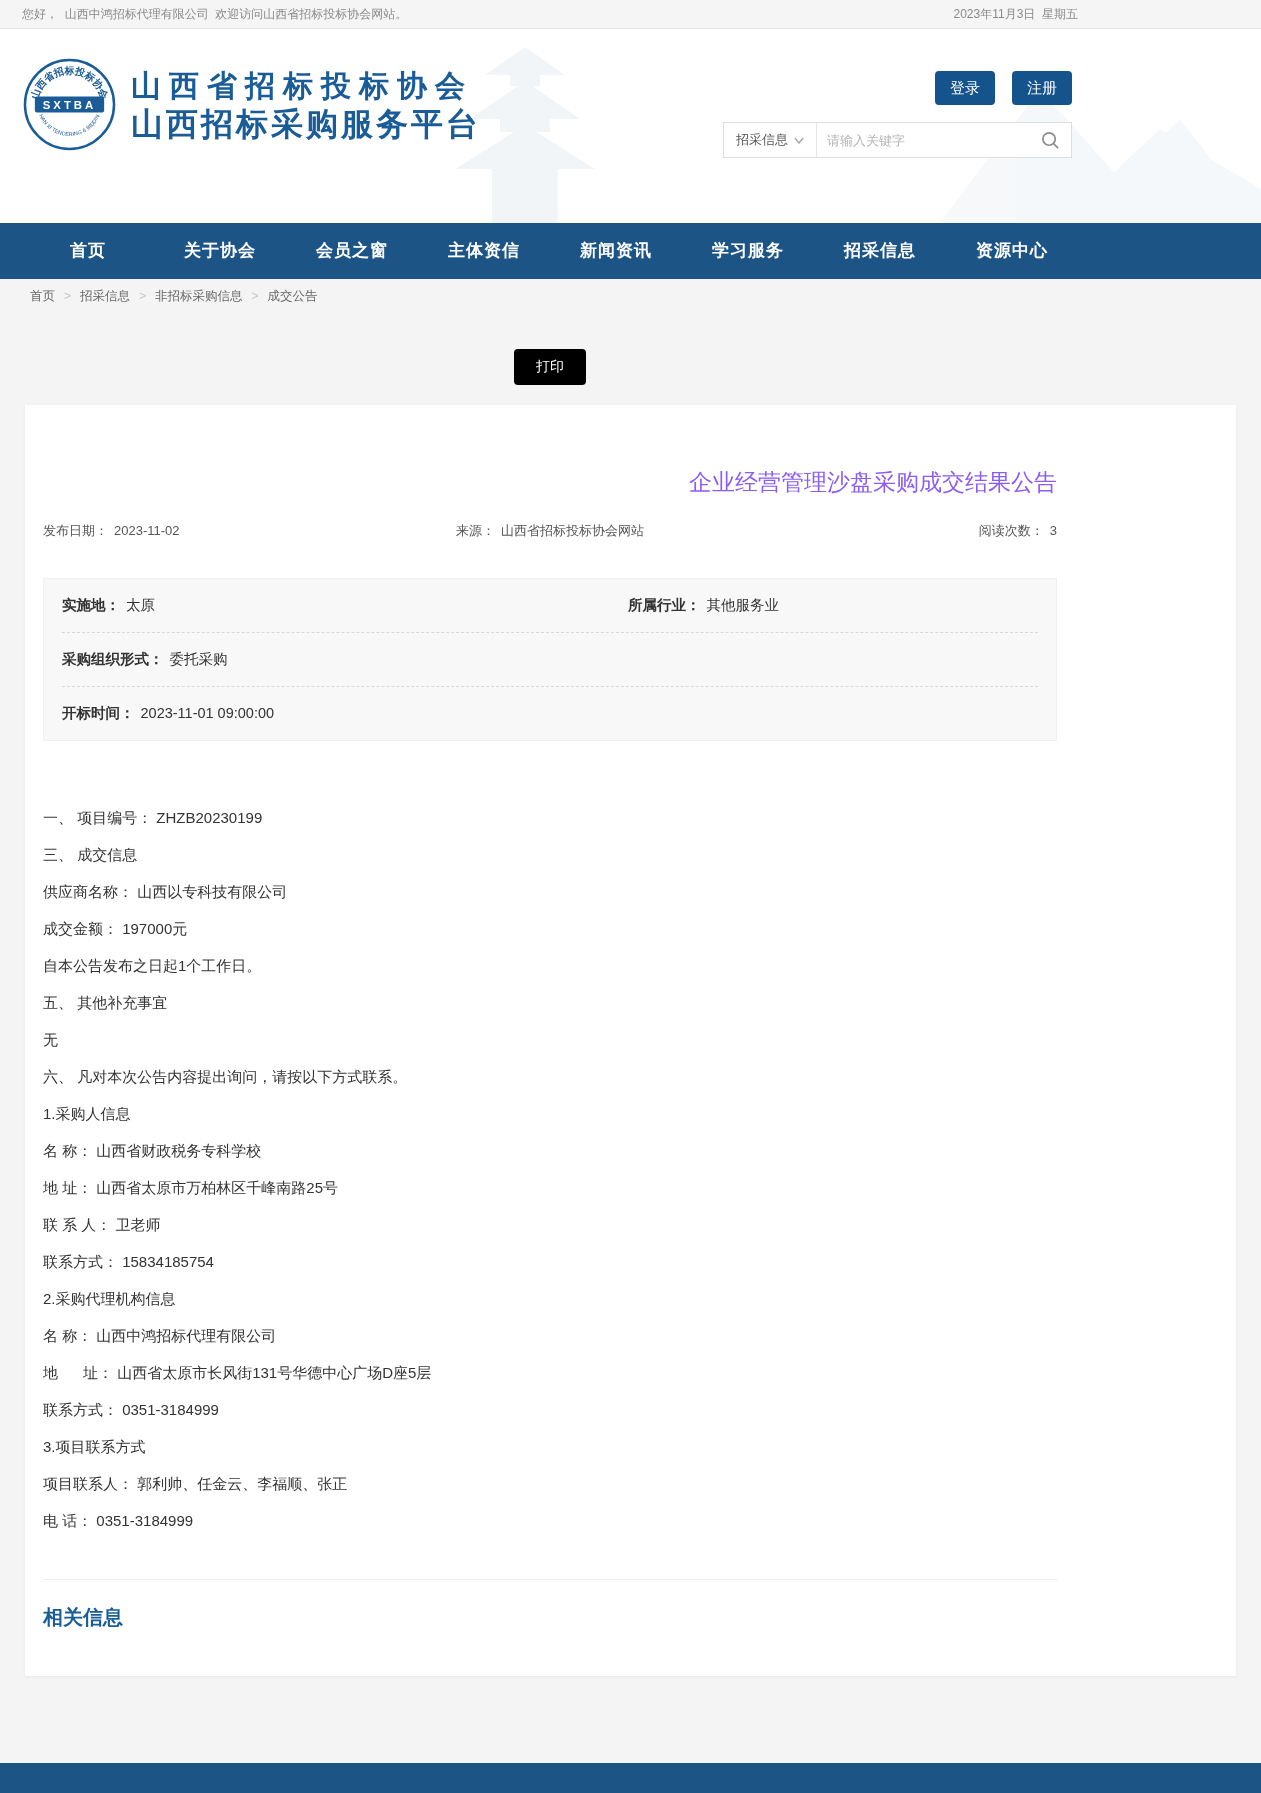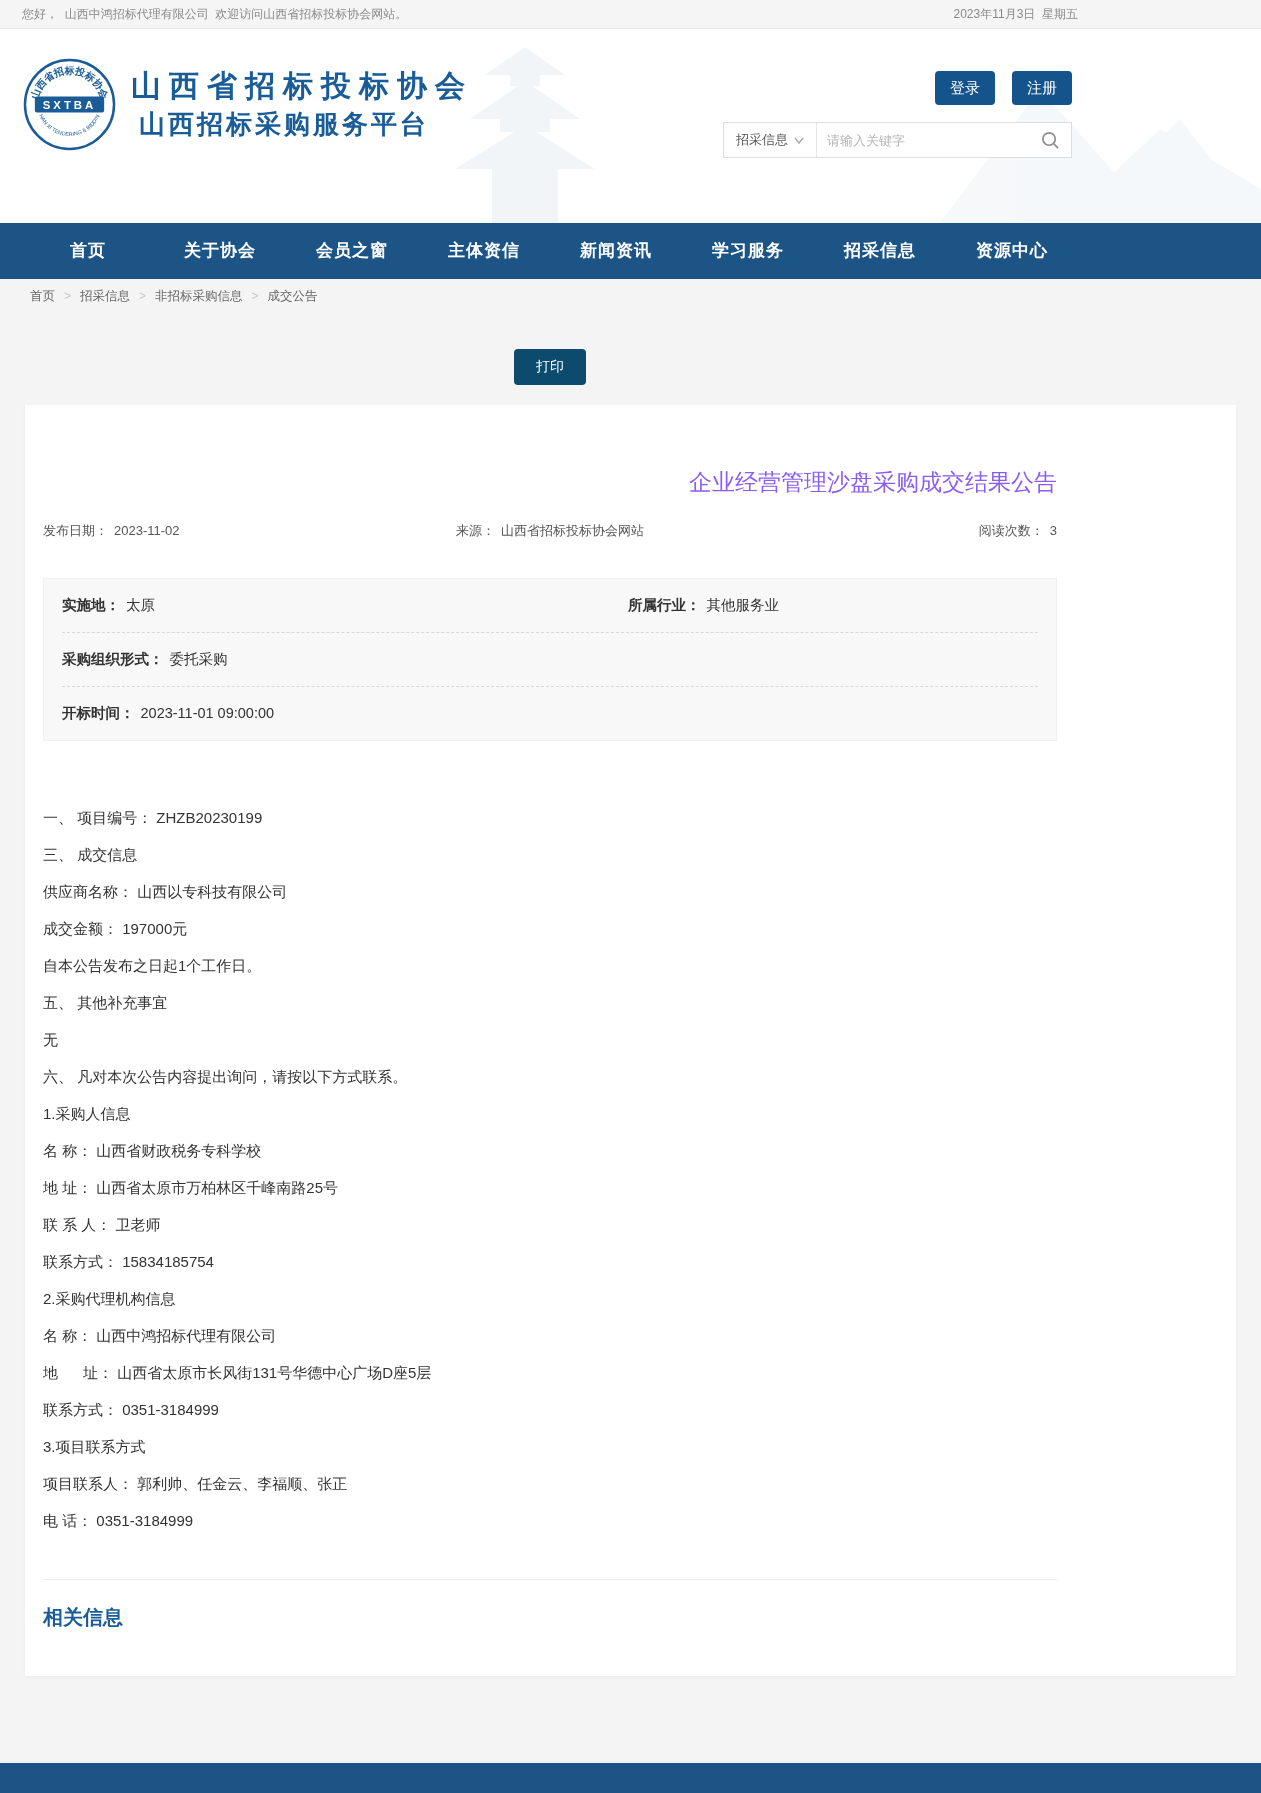--- a/index.html
+++ b/index.html
@@ -15,21 +15,21 @@
   .topbar{height:28px;background:#f5f5f5;border-bottom:1px solid #e9e9e9;font-size:12px;color:#8a8a8a;}
   .topbar .inner{display:flex;justify-content:space-between;align-items:center;height:100%;}
   .topbar span{white-space:pre;}
 
   
   .header{height:194px;background:#fff;position:relative;overflow:hidden;}
   .wm{position:absolute;left:420px;top:0;pointer-events:none;}
   .brand{position:absolute;left:0;top:28px;display:flex;align-items:center;cursor:pointer;}
   .brand-text{margin-left:14px;color:#1a5c97;font-weight:900;}
   .brand-line1{font-size:30px;letter-spacing:8px;line-height:38px;}
-  .brand-line2{font-size:26px;letter-spacing:3px;line-height:38px;margin-left:8px;}
+  .brand-line2{font-size:32px;letter-spacing:3px;line-height:38px;}
   .hdr-btn{position:absolute;top:42px;width:60px;height:34px;background:#15538d;color:#fff;
     border:none;border-radius:4px;font-size:15px;cursor:pointer;font-family:inherit;}
   .btn-login{right:83px;}
   .btn-register{right:6px;}
   .searchbar{position:absolute;top:93px;left:701px;width:347px;height:34px;border:1px solid #ddd;
     background:#fff;display:flex;align-items:center;}
   .search-cat{width:92px;height:100%;display:flex;align-items:center;justify-content:center;
     border-right:1px solid #e6e6e6;font-size:13px;color:#555;cursor:pointer;gap:6px;}
   .caret-ic{width:10px;height:7px;display:inline-block;}
   .search-input{flex:1;border:none;outline:none;font-size:13px;padding:0 10px;color:#333;
@@ -44,21 +44,21 @@
     letter-spacing:1px;cursor:pointer;text-decoration:none;}
 
   
   .breadcrumb{padding:9px 8px 7px;font-size:12.5px;color:#666;}
   .bc-item{cursor:pointer;}
   .bc-item.current{cursor:default;}
   .bc-sep{color:#c6c6c6;margin:0 9px;font-size:12px;}
 
   
   .print-row{width:1056px;margin:37px 0 20px 22px;text-align:center;}
-  .btn-print{height:36px;padding:0 22px;background:#0c4a6e;color:#fff;border:none;border-radius:4px;
+  .btn-print{height:36px;padding:0 22px;background:#000000;color:#fff;border:none;border-radius:4px;
     font-size:14px;cursor:pointer;font-family:inherit;}
 
   
   .card{width:1211px;margin-left:25px;background:#fff;box-shadow:0 1px 3px rgba(0,0,0,.05);
     padding:62px 0 45px;box-sizing:border-box;}
   .card-inner{width:1014px;margin-left:18px;}
   .title{margin:0 0 24px;text-align:right;font-size:23px;font-weight:normal;color:#8b5cf6;}
   .meta{display:flex;font-size:13px;color:#555;}
   .meta>div span+span{margin-left:6px;}
   .meta-left{flex:1;text-align:left;}

